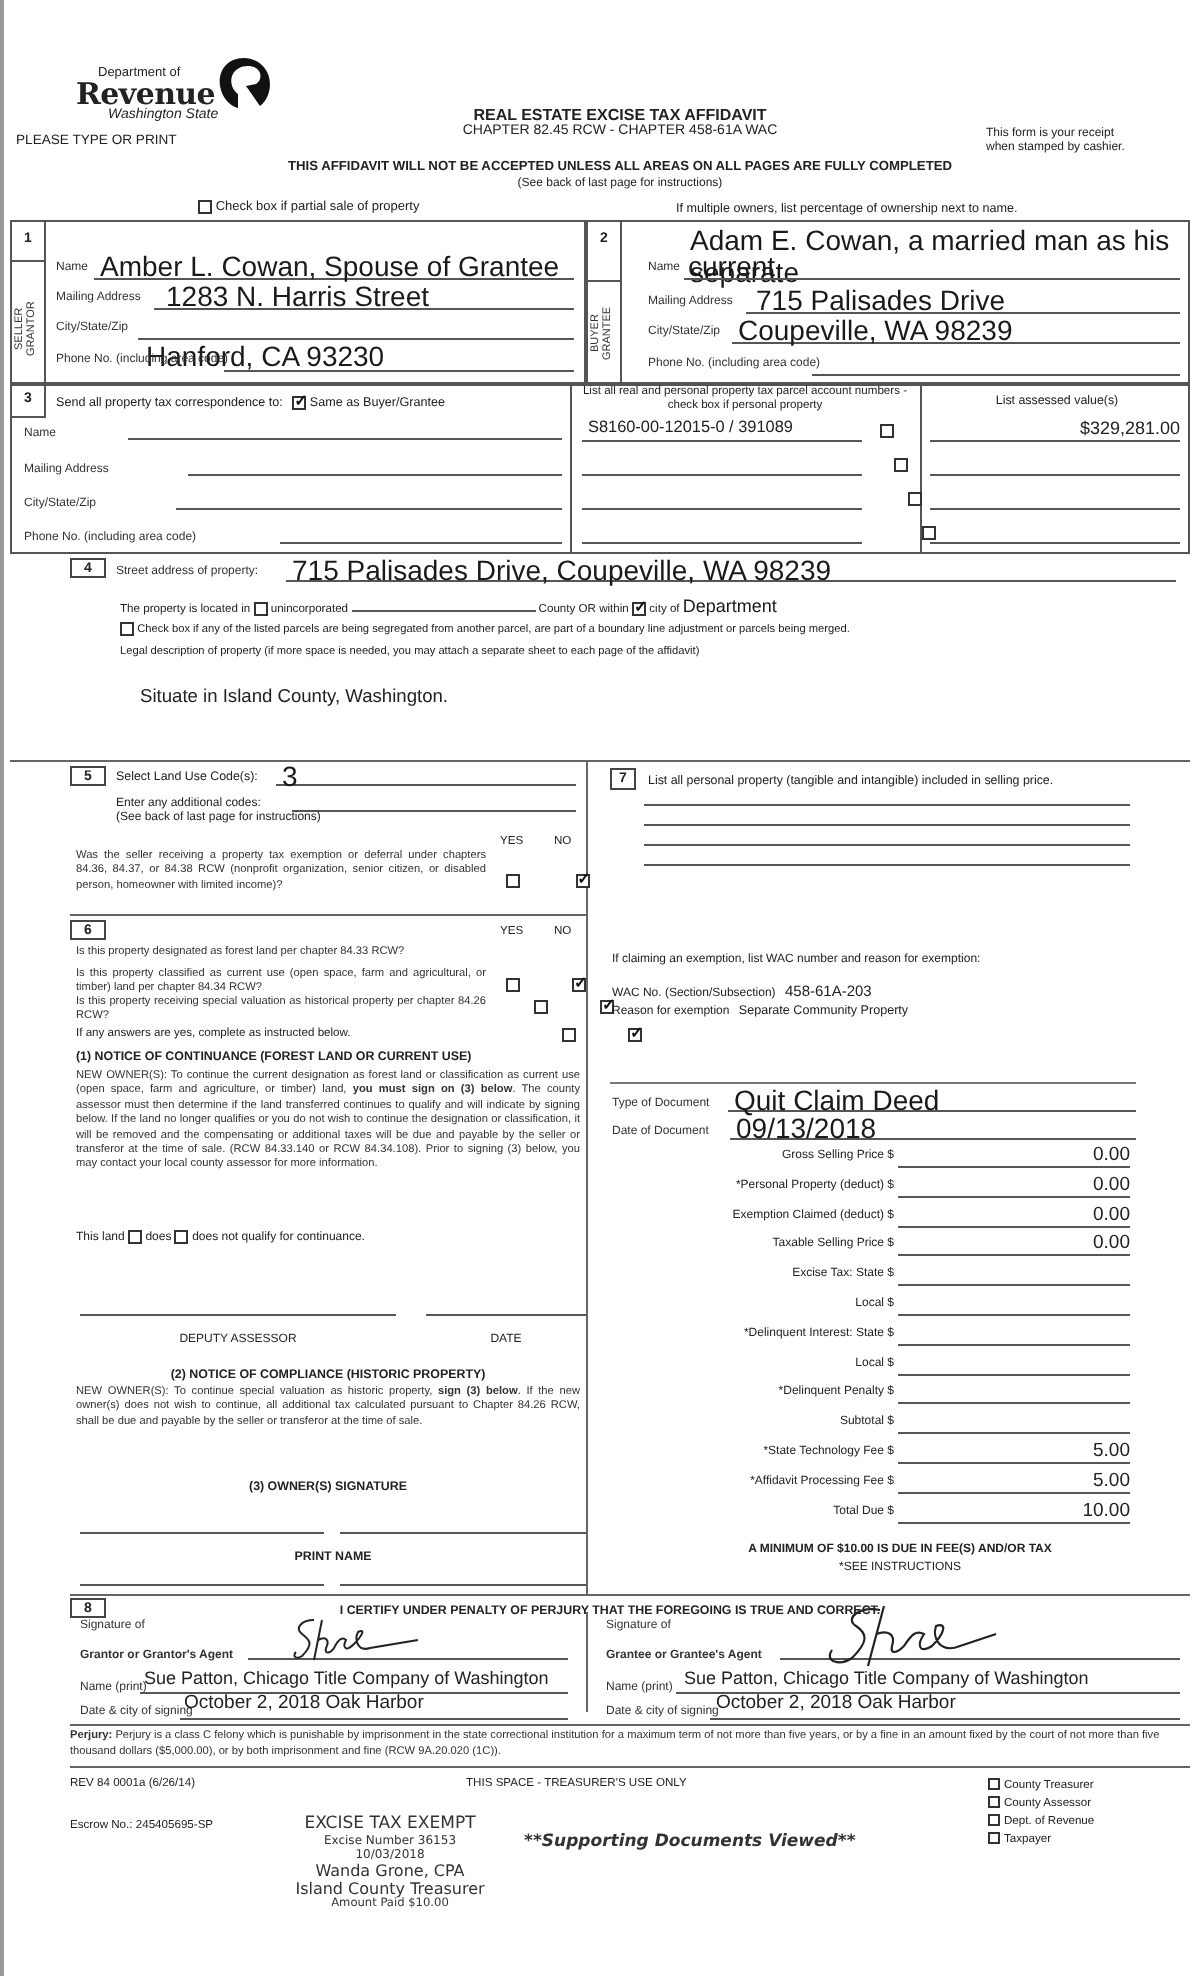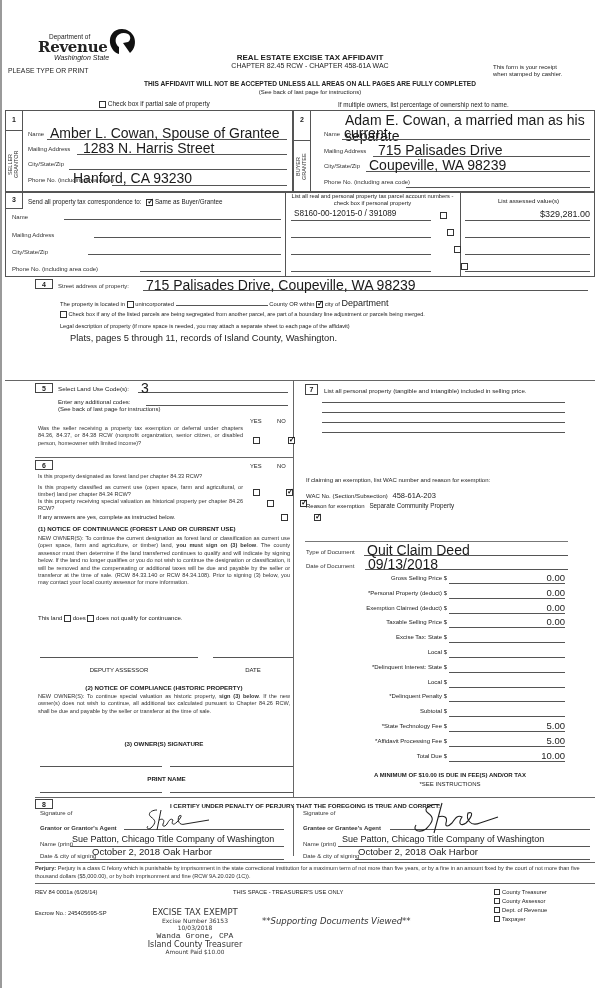--- a/index.html
+++ b/index.html
@@ -128,22 +128,22 @@
   <span class="cb checked"></span>
   <span>city of</span>
   <span class="hw" style="font-size:9px;">Department</span>
 </div>
 <div class="abs" style="left:60px;top:311px;font-size:5.6px;white-space:nowrap;">
   <span class="cb"></span>
   <span>Check box if any of the listed parcels are being segregated from another parcel, are part of a boundary line adjustment or parcels being merged.</span>
 </div>
 <div class="abs" style="left:60px;top:323px;font-size:5.6px;white-space:nowrap;">Legal description of property (if more space is needed, you may attach a separate sheet to each page of the affidavit)</div>
 <div class="abs" style="left:70px;top:332px;font-size:9.3px;line-height:12px;">
-  <div>Plats, pages 5 through 11, records of Island County, Washington.</div>
   <div style="height:10px;"></div>
+  <div>Situate in Island County, Washington.</div>
 </div>
 
 
 <div class="abs" style="left:5px;top:380px;width:590px;border-top:1.5px solid #666;"></div>
 <div class="abs" style="left:293px;top:380px;height:417px;border-left:1px solid #666;"></div>
 
 <div class="secnum" style="left:35px;top:383px;width:18px;height:10px;line-height:9px;">5</div>
 <div class="abs" style="left:58px;top:385px;font-size:6.2px;">Select Land Use Code(s):</div>
 <div class="uline" style="left:138px;top:382px;width:150px;height:11px;"></div>
 <div class="abs hw" style="left:141px;top:380px;">3</div>
@@ -298,20 +298,20 @@
     <div class="abs" style="left:494px;top:889px;font-size:5.8px;white-space:nowrap;"><span class="cb" style="width:6px;height:6px;"></span><span style="margin-left:2px;">County Treasurer</span></div>
     <div class="abs" style="left:494px;top:898px;font-size:5.8px;white-space:nowrap;"><span class="cb" style="width:6px;height:6px;"></span><span style="margin-left:2px;">County Assessor</span></div>
     <div class="abs" style="left:494px;top:907px;font-size:5.8px;white-space:nowrap;"><span class="cb" style="width:6px;height:6px;"></span><span style="margin-left:2px;">Dept. of Revenue</span></div>
     <div class="abs" style="left:494px;top:916px;font-size:5.8px;white-space:nowrap;"><span class="cb" style="width:6px;height:6px;"></span><span style="margin-left:2px;">Taxpayer</span></div>
   </div>
 
 <div class="abs stamp" style="left:140px;top:907px;width:110px;">
   <div style="font-size:8.5px;">EXCISE TAX EXEMPT</div>
   <div style="font-size:6px;line-height:7px;">Excise Number 36153</div>
   <div style="font-size:6px;line-height:7px;">10/03/2018</div>
-  <div style="font-size:8px;line-height:9px;font-family:Liberation Mono, monospace;">Wanda Grone, CPA</div>
+  <div style="font-size:8px;line-height:9px;">Wanda Grone, CPA</div>
   <div style="font-size:8px;line-height:9px;">Island County Treasurer</div>
   <div style="font-size:5.8px;line-height:7px;">Amount Paid $10.00</div>
 </div>
-<div class="abs stamp" style="left:262px;top:916px;font-size:8.5px;font-style:italic;">**Supporting Documents Viewed**</div>
+<div class="abs stamp" style="left:262px;top:916px;font-size:8.5px;font-style:italic;font-weight:bold;">**Supporting Documents Viewed**</div>
 
 
 
 
 </body></html>

